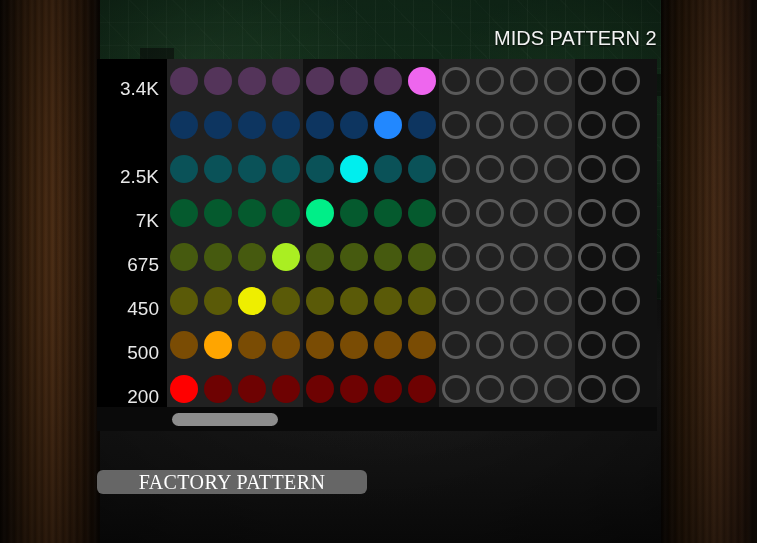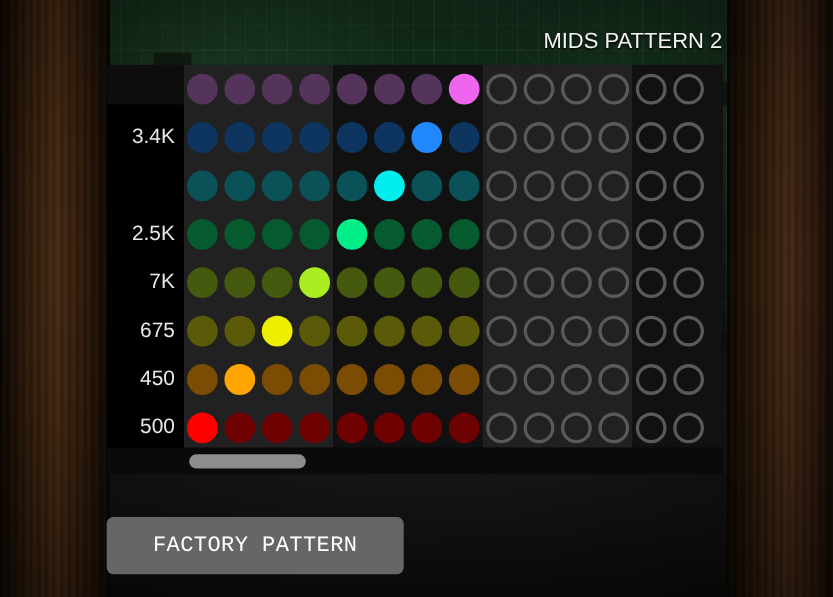--- a/index.html
+++ b/index.html
@@ -142,21 +142,20 @@
     overflow: hidden;
   }
 
   
   .label-col {
     position: absolute;
     left: 0; top: 0;
     width: 70px; height: 348px;
     background: #000;
     z-index: 3;
-    margin-top: 36px;
   }
   .row-label {
     position: absolute;
     right: 8px;
     height: 44px;
     line-height: 44px;
     font-size: 19px;
     color: #e8e8e8;
     text-align: right;
     white-space: nowrap;
@@ -203,26 +202,26 @@
   }
 
   
   .actions {
     position: absolute;
     left: 97px; top: 470px;
     width: 560px; height: 40px;
   }
   .action-btn {
     position: absolute;
-    top: 0; height: 52px;
+    top: 0; height: 24px;
     background: #666666;
     border: none;
     border-radius: 6px;
     color: #ffffff;
-    font-family: Liberation Mono, monospace;
+    font-family: Liberation Serif, serif;
     font-size: 20px;
     letter-spacing: 0.4px;
     cursor: pointer;
     white-space: nowrap;
   }
   .btn-factory { left: 0;   width: 270px; }
   .btn-clear   { left: 290px; width: 270px; }
 </style>
 </head>
 <body>

